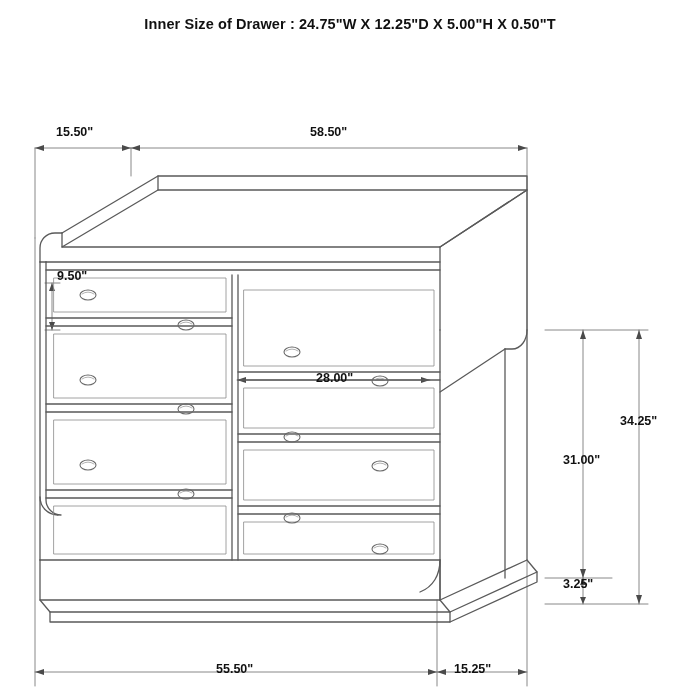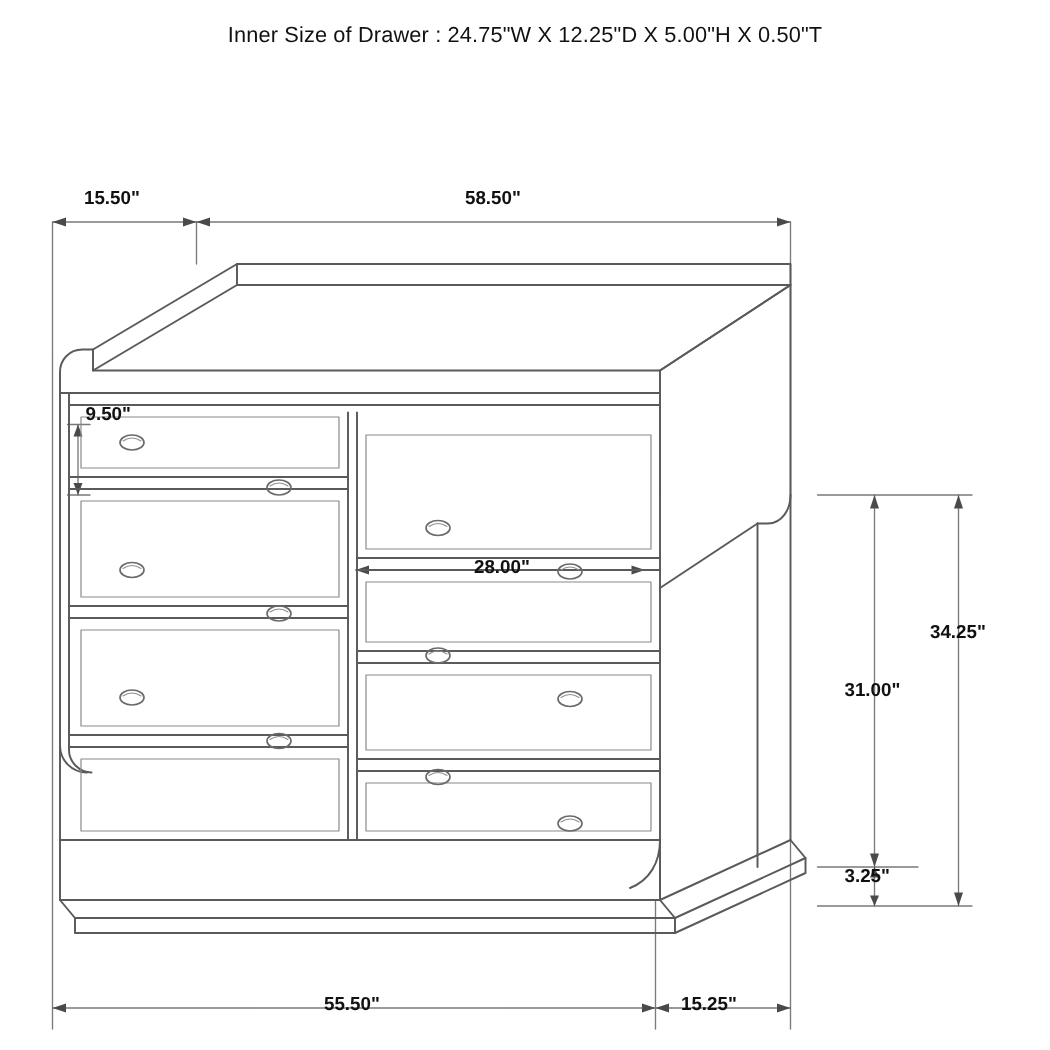--- a/index.html
+++ b/index.html
@@ -21,21 +21,21 @@
     width: 700px;
     height: 700px;
   }
   .title {
     position: absolute;
     top: 16px;
     left: 0;
     width: 700px;
     text-align: center;
     font-size: 14.5px;
-    font-weight: normal;
+    font-weight: bold;
     letter-spacing: 0.1px;
     color: #111;
   }
   .dim {
     position: absolute;
     font-size: 12.5px;
     font-weight: bold;
     color: #111;
     white-space: nowrap;
   }

